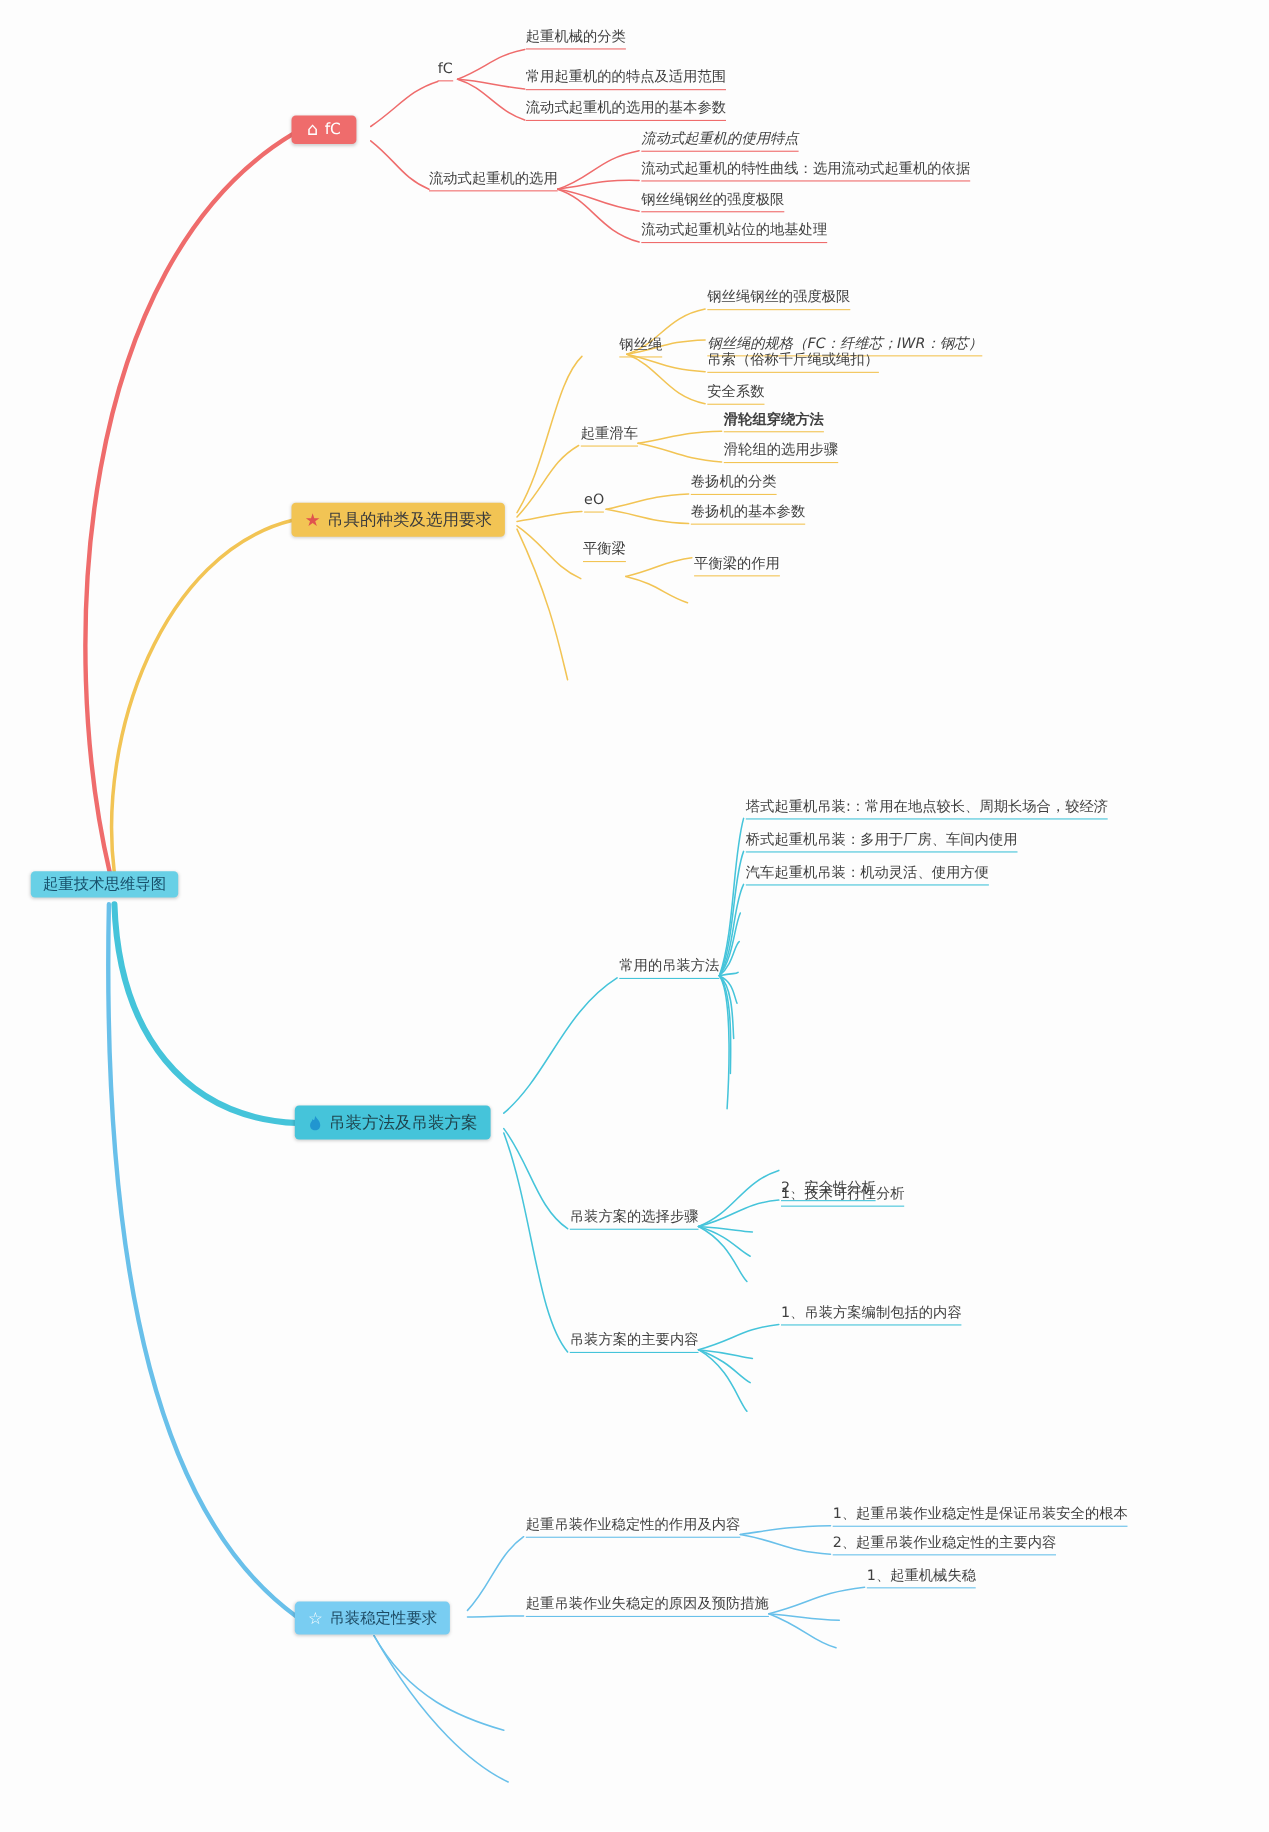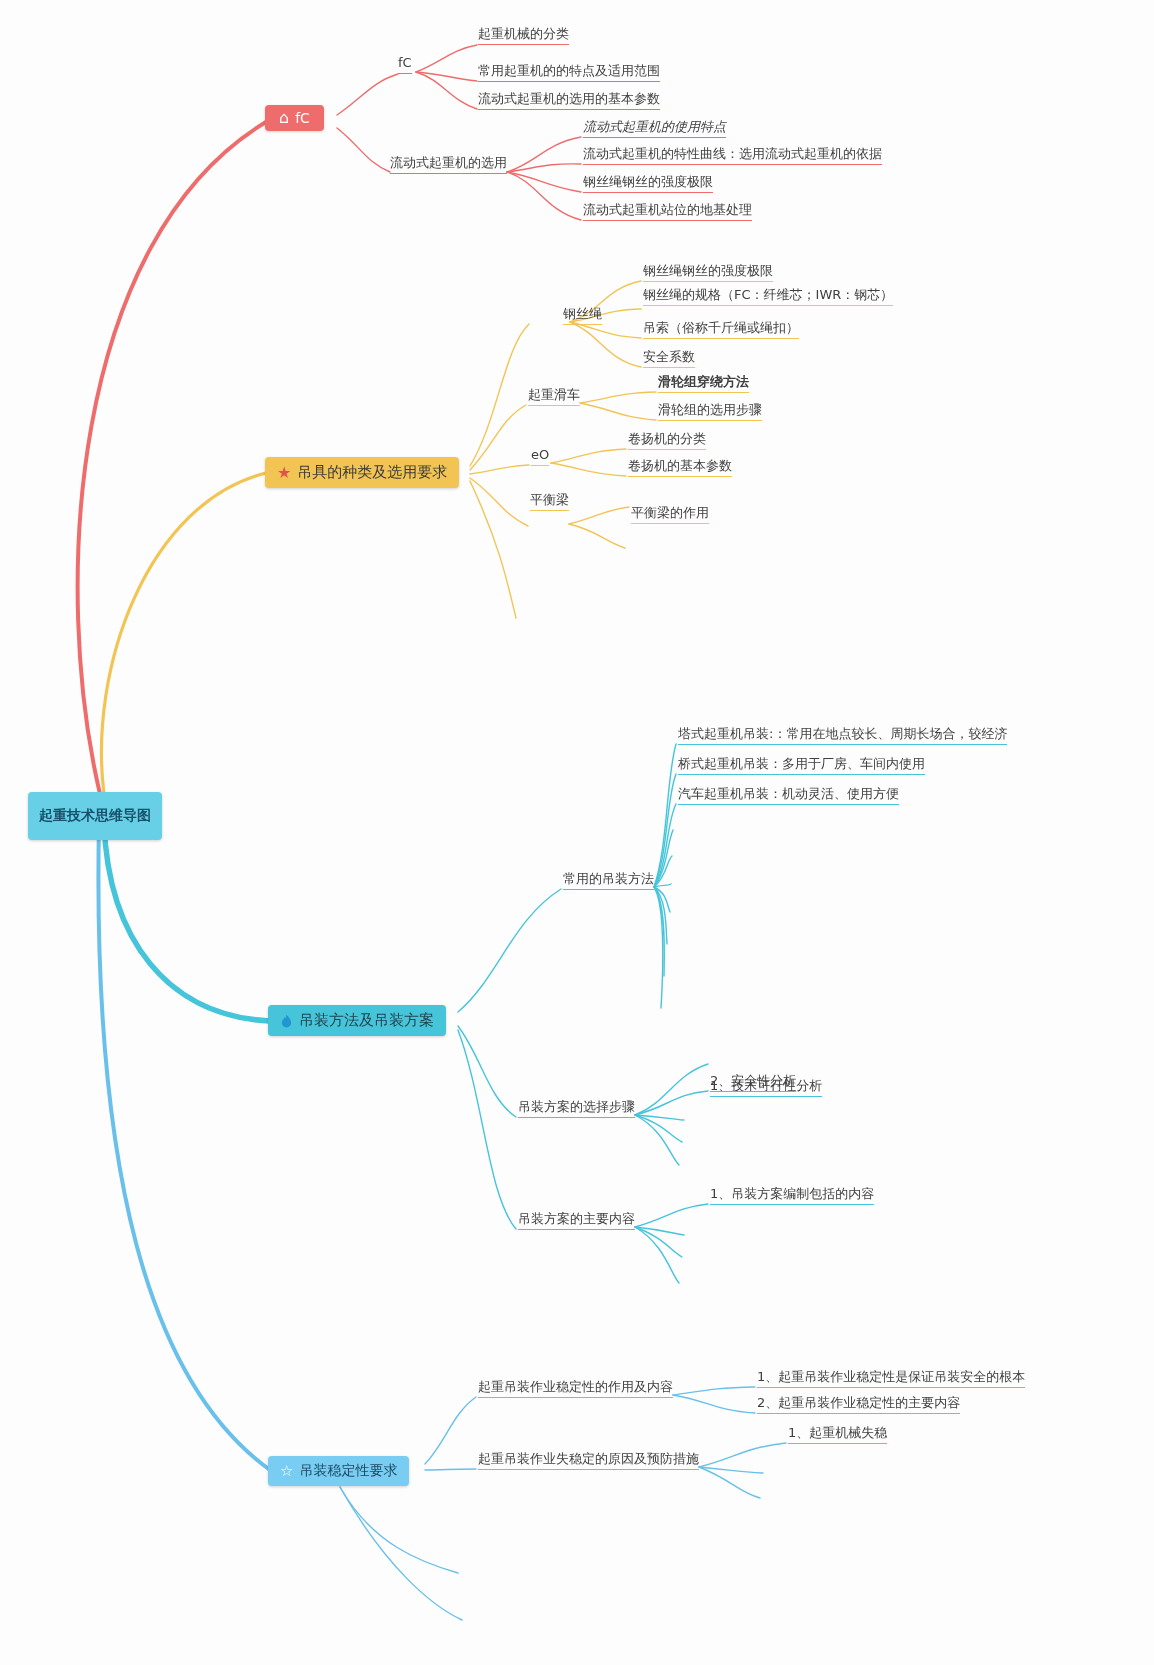--- a/index.html
+++ b/index.html
@@ -11,22 +11,22 @@
   .s2 { stroke:var(--branch2,#f2c454); }
   .s3 { stroke:var(--branch3,#45c4da); }
   .s4 { stroke:var(--branch4,#69c0ea); }
   .sub path { stroke-width:1.4px; }
   .main path { stroke-width:4px; }
   .main .w5 { stroke-width:5.5px; }
   .main .w3 { stroke-width:3.2px; }
   .box { position:absolute; display:flex; align-items:center; gap:6px; border-radius:4px;
          padding:6px 12px; font-size:15px; color:#3c3c3c; box-shadow:0 1px 3px rgba(0,0,0,.18);
          white-space:nowrap; cursor:default; }
-  .root-box { background:var(--root_bg,#68d0e6); color:var(--root_text,#17506b); font-weight:bold;
-              font-size:14px; padding:15px 11px; }
+  .root-box { background:var(--root_bg,#68d0e6); color:var(--root_text,#17506b); font-weight:normal;
+              font-size:14px; padding:3px 11px; }
   .b1 { background:var(--branch1,#ef6c6c); color:#ffffff; font-size:14px; padding:5px 14px; }
   .b2 { background:var(--branch2,#f2c454); color:#3c3c3c; }
   .b3 { background:var(--branch3,#45c4da); color:#1f444d; }
   .b4 { background:var(--branch4_box,#79cdf2); color:#1d4a63; font-size:14px; }
   .tnode { position:absolute; font-size:13px; line-height:16px; color:var(--text,#3f3f3f);
            padding-bottom:2px; border-bottom:1.5px solid; white-space:nowrap; cursor:default; }
   .u1 { border-color:var(--branch1,#ef6c6c); }
   .u2 { border-color:var(--branch2,#f2c454); }
   .u3 { border-color:var(--branch3,#45c4da); }
   .u4 { border-color:var(--branch4,#69c0ea); }
@@ -143,21 +143,21 @@
   <div class="tnode u1" style="left:478px;top:63px;">常用起重机的的特点及适用范围</div>
   <div class="tnode u1" style="left:478px;top:91px;">流动式起重机的选用的基本参数</div>
   <div class="tnode u1" style="left:390px;top:155px;">流动式起重机的选用</div>
   <div class="tnode u1" style="left:583px;top:119px;font-style:italic;">流动式起重机的使用特点</div>
   <div class="tnode u1" style="left:583px;top:146px;">流动式起重机的特性曲线：选用流动式起重机的依据</div>
   <div class="tnode u1" style="left:583px;top:174px;">钢丝绳钢丝的强度极限</div>
   <div class="tnode u1" style="left:583px;top:202px;">流动式起重机站位的地基处理</div>
 
   <div class="tnode u2" style="left:531px;top:306px;margin-left:32px;">钢丝绳</div>
   <div class="tnode u2" style="left:643px;top:263px;">钢丝绳钢丝的强度极限</div>
-  <div class="tnode u2" style="left:643px;top:287px;">钢丝绳的规格（FC：纤维芯；IWR：钢芯）</div>
+  <div class="tnode u2" style="left:643px;top:305px;font-style:italic;">钢丝绳的规格（FC：纤维芯；IWR：钢芯）</div>
   <div class="tnode u2" style="left:643px;top:320px;">吊索（俗称千斤绳或绳扣）</div>
   <div class="tnode u2" style="left:643px;top:349px;">安全系数</div>
   <div class="tnode u2" style="left:528px;top:387px;">起重滑车</div>
   <div class="tnode u2" style="left:658px;top:374px;font-weight:bold;">滑轮组穿绕方法</div>
   <div class="tnode u2" style="left:658px;top:402px;">滑轮组的选用步骤</div>
   <div class="tnode u2" style="left:531px;top:447px;">eO</div>
   <div class="tnode u2" style="left:628px;top:431px;">卷扬机的分类</div>
   <div class="tnode u2" style="left:628px;top:458px;">卷扬机的基本参数</div>
   <div class="tnode u2" style="left:530px;top:492px;">平衡梁</div>
   <div class="tnode u2" style="left:631px;top:489px;margin-top:16px;">平衡梁的作用</div>

